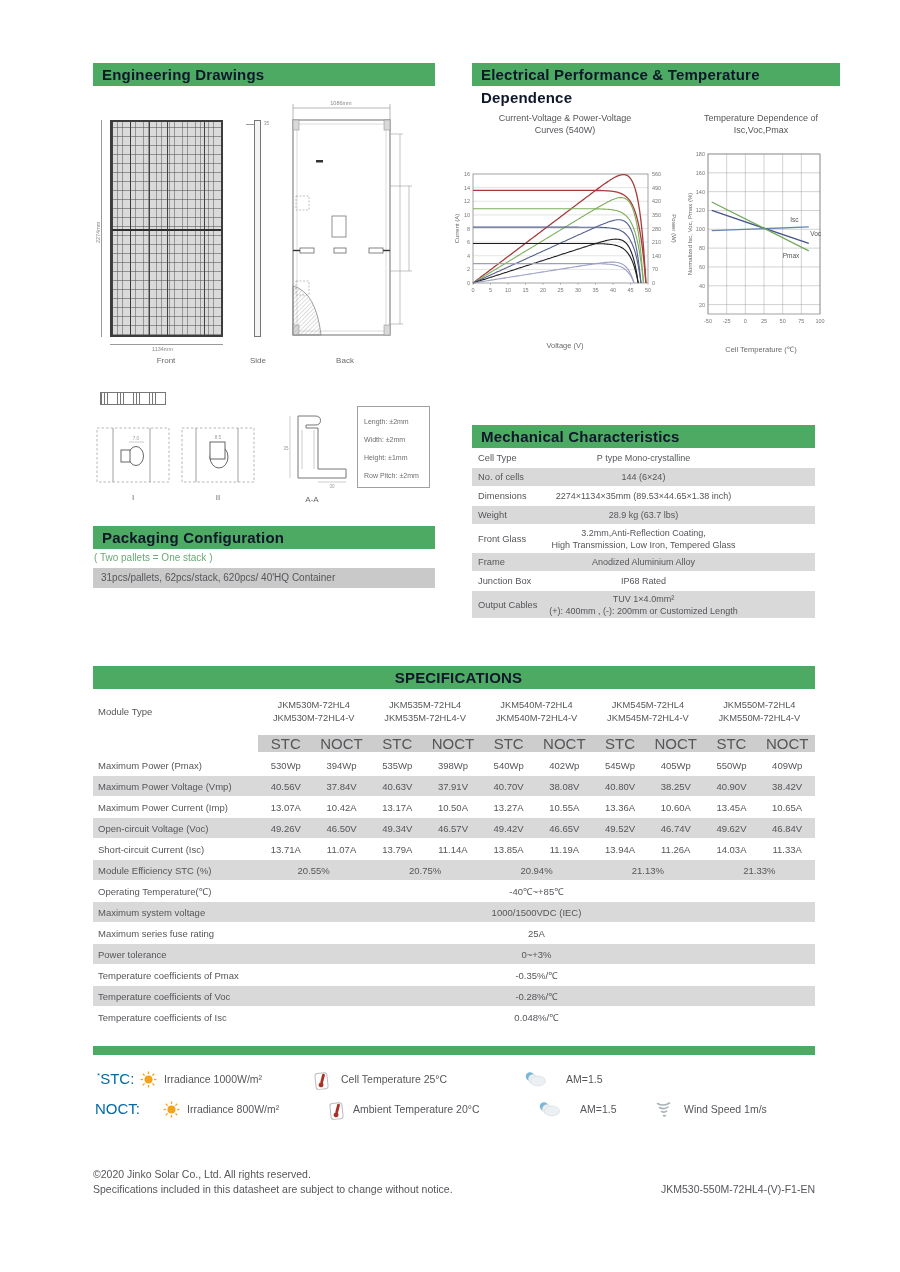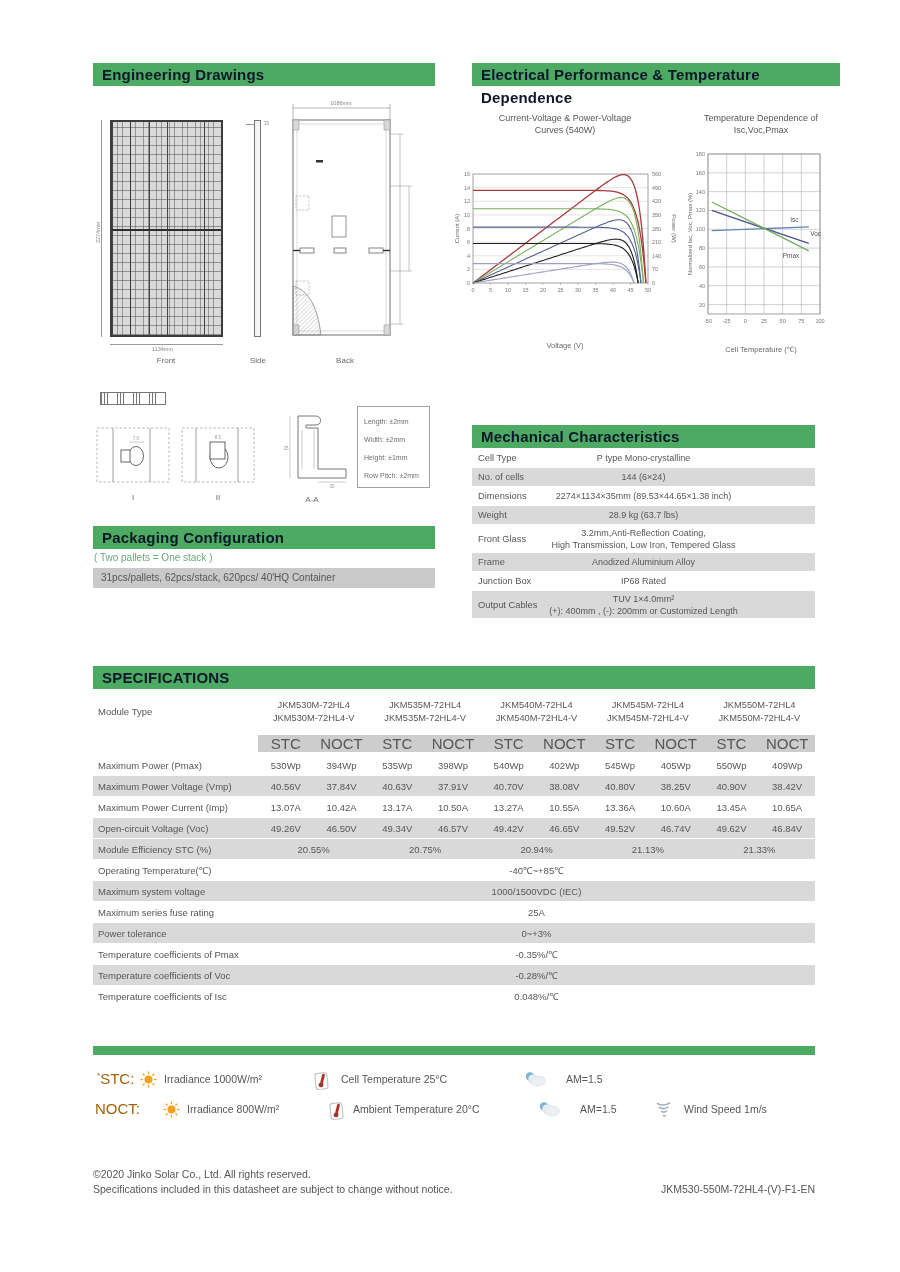--- a/index.html
+++ b/index.html
@@ -47,21 +47,21 @@
   .spec-row{display:grid;grid-template-columns:165px repeat(10,1fr);align-items:center;
       height:20px;margin-bottom:1px;font-size:9.5px;color:#55565a;}
   .spec-row.gray{background:#d9d9d9;}
   .spec-row .lab{padding-left:5px;font-size:9.5px;}
   .spec-row .val{text-align:center;}
   .span2{grid-column:span 2;}
   .span10{grid-column:span 10;}
   .green-div{position:absolute;left:93px;top:1046px;width:722px;height:9px;background:#4caa63;}
   
   .leg-item{position:absolute;font-size:10.5px;color:#55565a;white-space:nowrap;}
-  .leg-big{font-size:15px;color:#a16207;}
+  .leg-big{font-size:15px;color:#0369a1;}
   sup{font-size:8px;}
   .footer-line{position:absolute;font-size:10.5px;color:#55565a;}
   svg text{font-family:"Liberation Sans",sans-serif;}
 </style>
 </head>
 <body>
 
 <div class="page">
 
   <div class="green-bar" style="left:93px;top:63px;width:342px;">Engineering Drawings</div>
@@ -323,21 +323,21 @@
           <div>(+): 400mm , (-): 200mm or Customized Length</div>
         </div>
         <div class="mech-label">Output Cables</div>
       </div>
     </div>
 
   <div class="green-bar" style="left:93px;top:526px;width:342px;">Packaging Configuration</div>
   <div class="note-green" style="left:94px;top:552px;">( Two pallets = One stack )</div>
   <div class="gray-strip" style="left:93px;top:568px;width:342px;">31pcs/pallets, 62pcs/stack, 620pcs/ 40'HQ Container</div>
 
-  <div class="green-bar" style="left:93px;top:666px;width:722px;">SPECIFICATIONS</div>
+  <div class="green-bar" style="left:93px;top:666px;width:722px;text-align:center;">SPECIFICATIONS</div>
   <div class="spec" id="spec-table">
       <div class="spec-modrow">
         <div class="spec-row lab" style="display: block; padding-left: 5px; font-size: 9.5px; height: auto; background: none;">Module Type</div>
         <div class="spec-modcell">
           <div>JKM530M-72HL4</div>
           <div>JKM530M-72HL4-V</div>
         </div>
         <div class="spec-modcell">
           <div>JKM535M-72HL4</div>
           <div>JKM535M-72HL4-V</div>
@@ -412,20 +412,33 @@
         <div class="val">49.26V</div>
         <div class="val">46.50V</div>
         <div class="val">49.34V</div>
         <div class="val">46.57V</div>
         <div class="val">49.42V</div>
         <div class="val">46.65V</div>
         <div class="val">49.52V</div>
         <div class="val">46.74V</div>
         <div class="val">49.62V</div>
         <div class="val">46.84V</div>
+      </div>
+      <div class="spec-row">
+        <div class="lab">Short-circuit Current (Isc)</div>
+        <div class="val">13.71A</div>
+        <div class="val">11.07A</div>
+        <div class="val">13.79A</div>
+        <div class="val">11.14A</div>
+        <div class="val">13.85A</div>
+        <div class="val">11.19A</div>
+        <div class="val">13.94A</div>
+        <div class="val">11.26A</div>
+        <div class="val">14.03A</div>
+        <div class="val">11.33A</div>
       </div>
       <div class="spec-row gray">
         <div class="lab">Module Efficiency STC (%)</div>
         <div class="val span2">20.55%</div>
         <div class="val span2">20.75%</div>
         <div class="val span2">20.94%</div>
         <div class="val span2">21.13%</div>
         <div class="val span2">21.33%</div>
       </div>
       <div class="spec-row">

